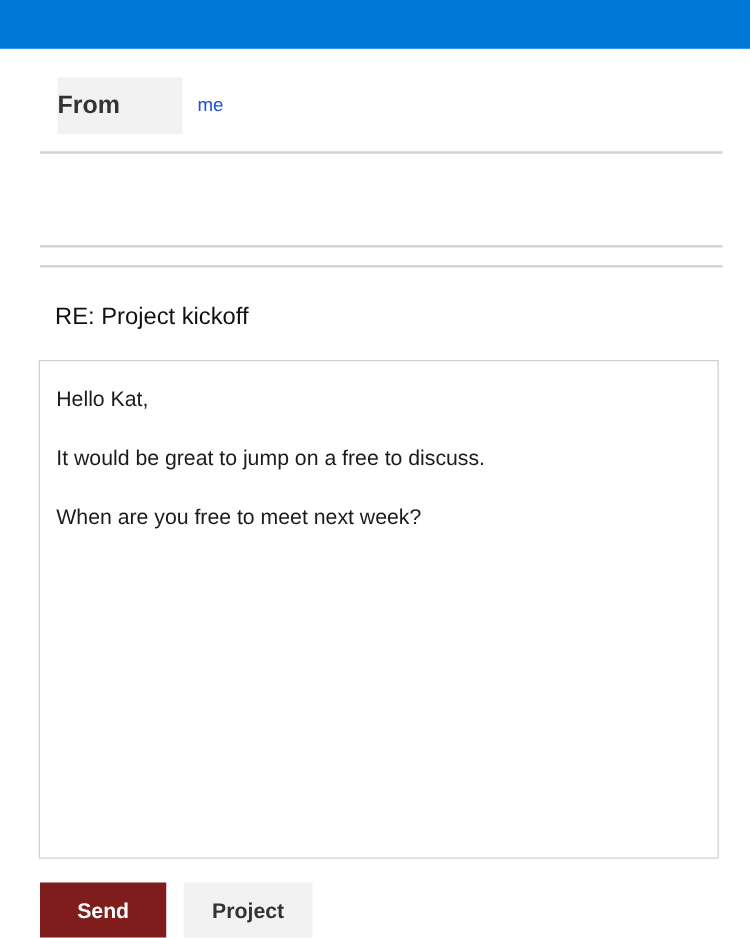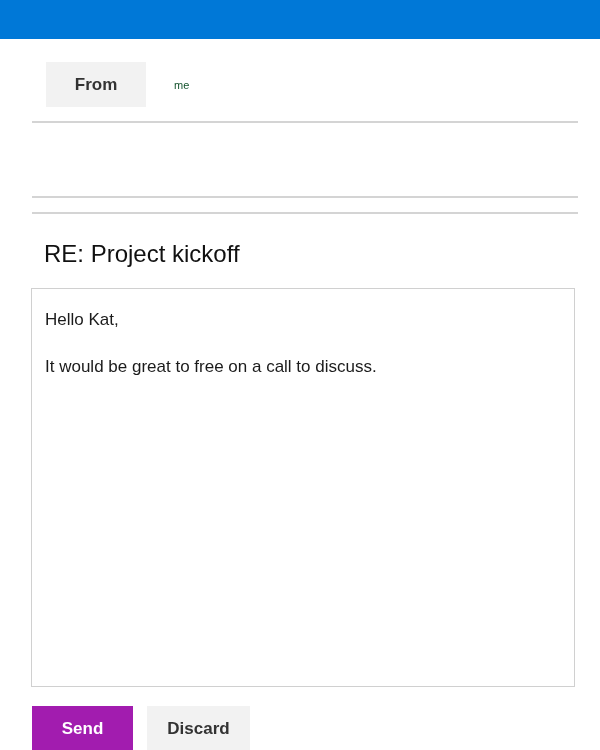--- a/index.html
+++ b/index.html
@@ -23,42 +23,42 @@
     display: flex;
     align-items: center;
     padding-left: 46px;
     height: 45px;
   }
   .field-button {
     width: 100px; height: 45px;
     background: #f2f2f2;
     border: none;
     font-family: "Liberation Sans", "DejaVu Sans", sans-serif;
-    font-size: 17px;
+    font-size: 20px;
     font-weight: 600;
     color: #333333;
-    text-align: center;
+    text-align: left;
     line-height: 45px;
     cursor: pointer;
   }
   .field-value {
-    margin-left: 28px;
-    font-size: 11px;
-    color: #14532d;
+    margin-left: 12px;
+    font-size: 15px;
+    color: #1d4ed8;
   }
   .divider {
     height: 2px;
     background: #d4d4d4;
     margin: 14px 22px 14px 32px;
     border: none;
   }
 
   .subject {
     margin: 28px 20px 22px 44px;
-    font-size: 24px;
+    font-size: 19px;
     line-height: 24px;
     color: #111111;
   }
 
   .body-box {
     margin-left: 31px;
     width: 544px;
     height: 399px;
     border: 1px solid #d0d0d0;
     background: #ffffff;
@@ -80,21 +80,21 @@
   .btn {
     height: 45px;
     border: none;
     font-family: "Liberation Sans", "DejaVu Sans", sans-serif;
     font-size: 17px;
     font-weight: 600;
     cursor: pointer;
   }
   .btn-send {
     width: 101px;
-    background: #a21caf;
+    background: #7f1d1d;
     color: #ffffff;
   }
   .btn-discard {
     width: 103px;
     background: #f2f2f2;
     color: #333333;
   }
 </style>
 </head>
 <body>
@@ -116,21 +116,22 @@
     <div class="divider"></div>
 
     <div class="divider"></div>
 
   </div>
 
   <div class="subject">RE: Project kickoff</div>
 
   <div class="body-box">
     <p>Hello Kat,</p>
-    <p>It would be great to free on a call to discuss.</p>
+    <p>It would be great to jump on a free to discuss.</p>
+    <p>When are you free to meet next week?</p>
   </div>
 
   <div class="actions">
     <button class="btn btn-send">Send</button>
-    <button class="btn btn-discard">Discard</button>
+    <button class="btn btn-discard">Project</button>
   </div>
 
 </div>
 
 </body></html>

